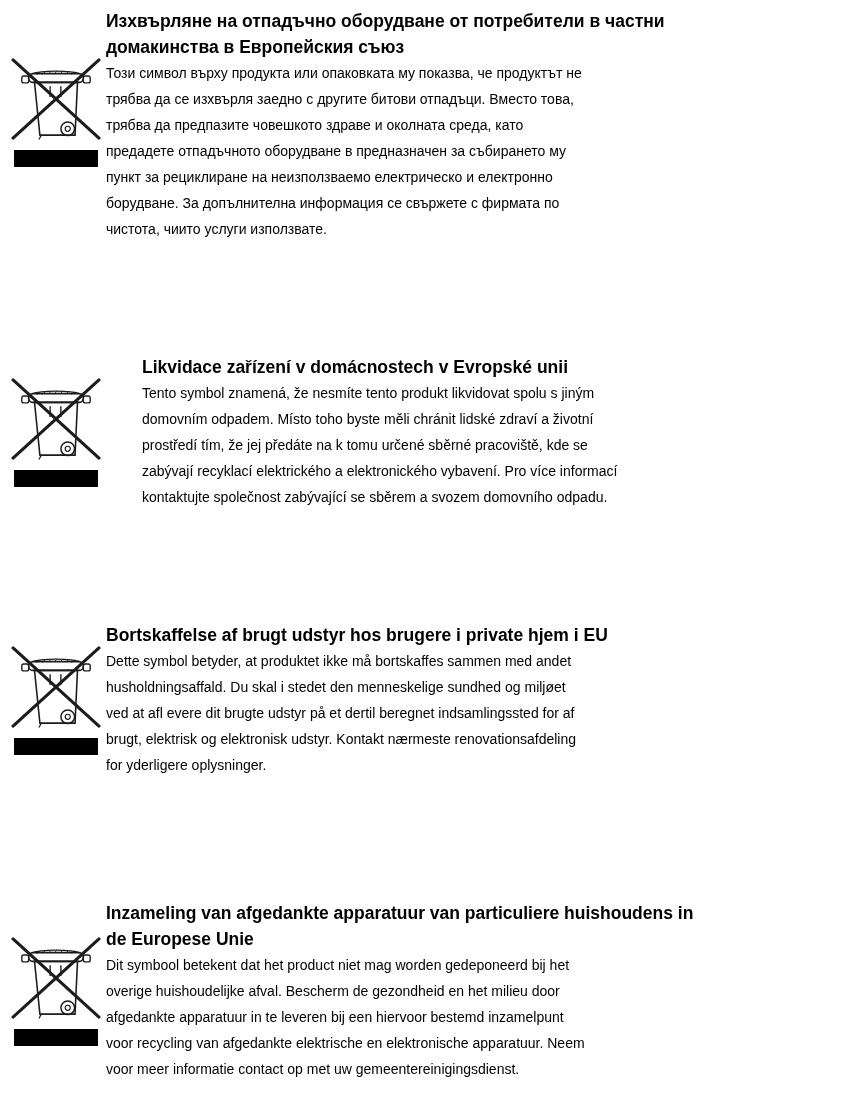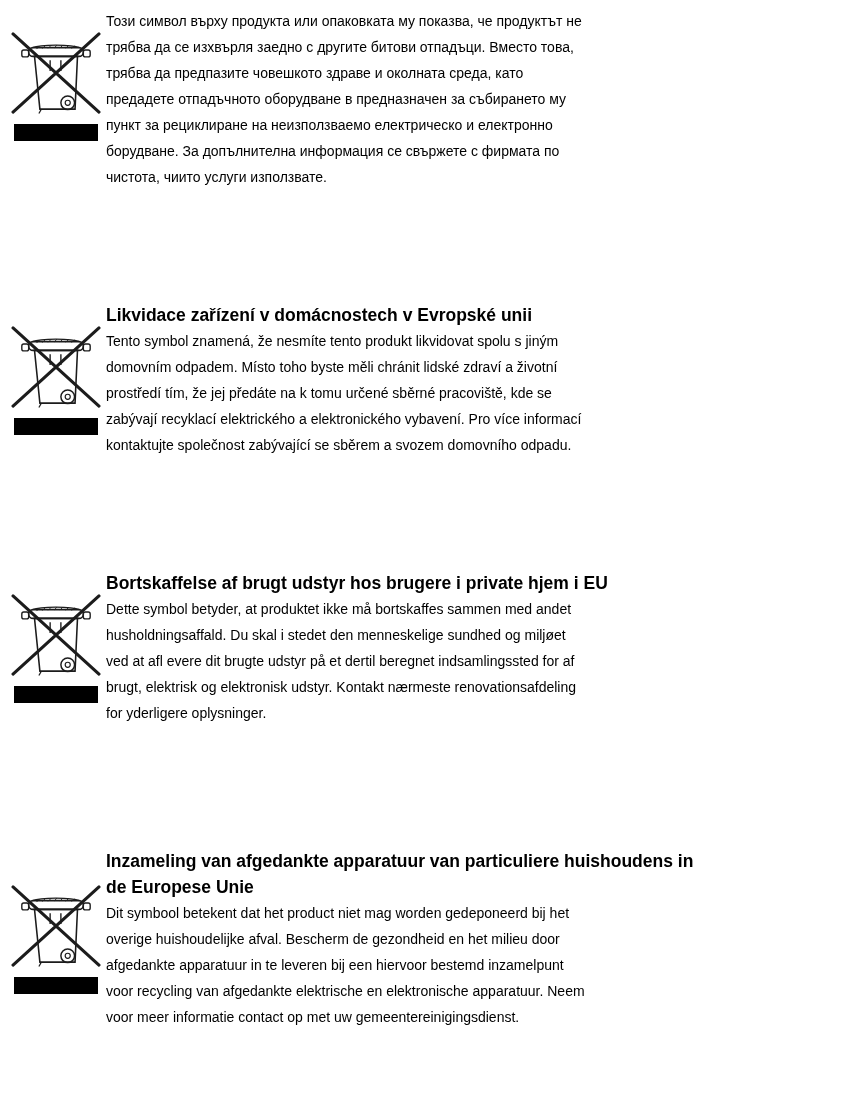--- a/index.html
+++ b/index.html
@@ -19,21 +19,21 @@
     width: 864px;
     height: 1102px;
     padding: 8px 18px 0 8px;
     background: #ffffff;
   }
   .weee-section {
     display: flex;
     align-items: stretch;
   }
   .weee-section.s1 { margin-bottom: 112px; }
-  .weee-section.s2 { margin-bottom: 112px; }
+  .weee-section.s2 { margin-bottom: 112px; gap: 36px; }
   .weee-section.s3 { margin-bottom: 122px; margin-top: 41px; }
   .weee-section.s4 { margin-bottom: 0; }
   .icon-col {
     flex: 0 0 96px;
     width: 96px;
     display: flex;
     flex-direction: column;
     align-items: center;
     justify-content: center;
   }
@@ -98,20 +98,22 @@
 <div class="page">
 
   <section class="weee-section s1">
     <div class="icon-col">
       <svg class="weee-icon" viewBox="0 0 92 86">
           <use href="#weee-bin"></use>
         </svg>
       <div class="black-bar" style="background:#000000"></div>
     </div>
     <div class="text-col">
+      <h2 class="sec-title">Изхвърляне на отпадъчно оборудване от потребители в частни
+домакинства в Европейския съюз</h2>
       <p class="sec-body">Този символ върху продукта или опаковката му показва, че продуктът не
 трябва да се изхвърля заедно с другите битови отпадъци. Вместо това,
 трябва да предпазите човешкото здраве и околната среда, като
 предадете отпадъчното оборудване в предназначен за събирането му
 пункт за рециклиране на неизползваемо електрическо и електронно
 борудване. За допълнителна информация се свържете с фирмата по
 чистота, чиито услуги използвате.</p>
     </div>
   </section>
 

